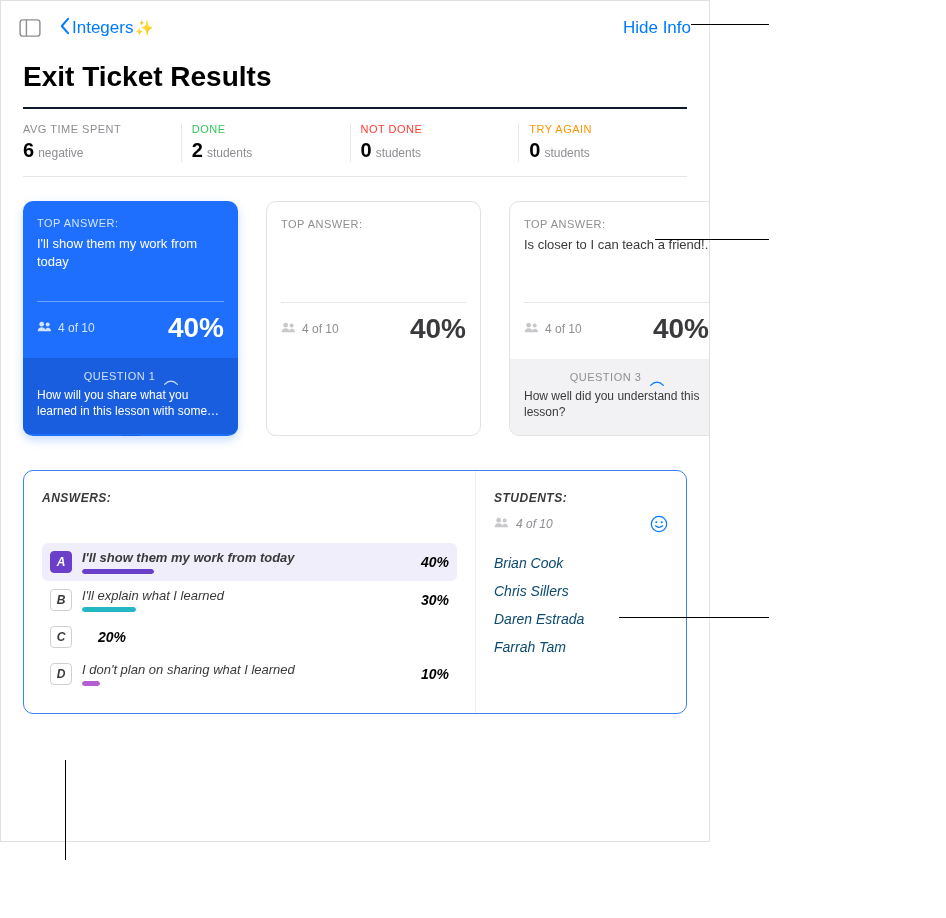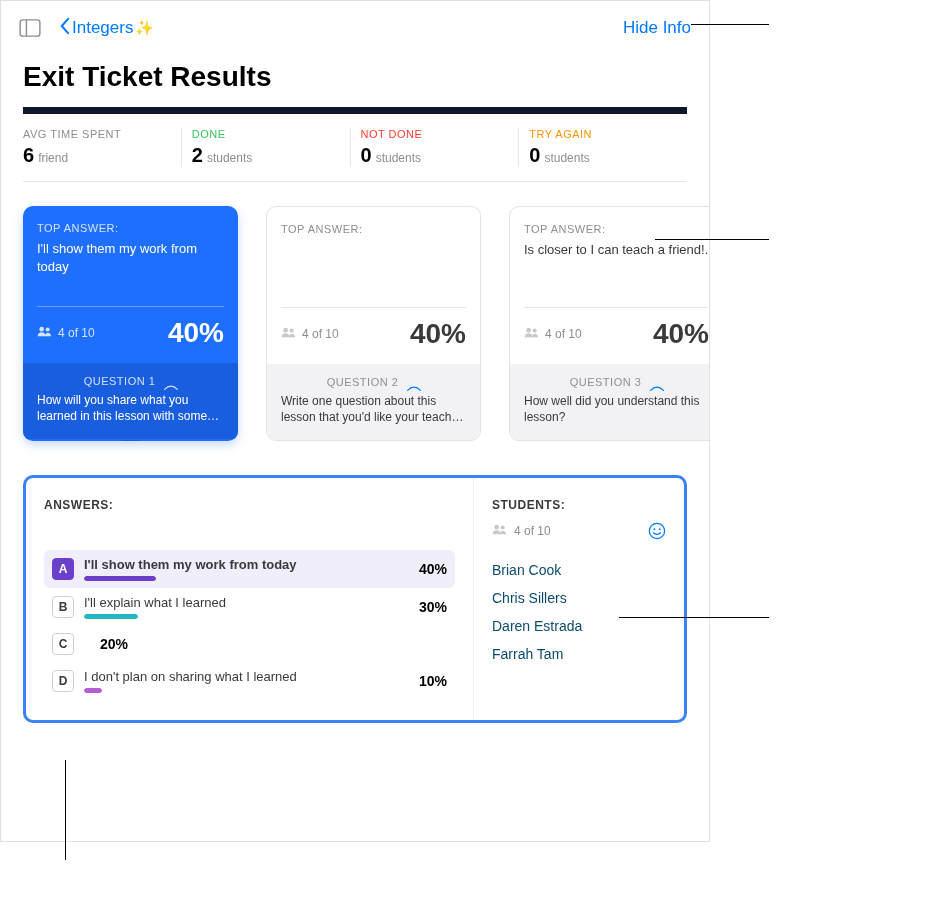--- a/index.html
+++ b/index.html
@@ -60,21 +60,21 @@
       cursor: pointer;
     }
     .page-title {
       font-size: 28px;
       font-weight: 700;
       padding: 12px 22px 8px 22px;
       color: #000;
     }
     .stats-row {
       display: flex;
-      border-top: 7px solid #0f172a;
+      border-top: 2px solid #0f172a;
       border-bottom: 1px solid #e6e6e6;
       margin: 6px 22px 0 22px;
       padding: 14px 0;
     }
     .stat {
       flex: 1;
       border-right: 1px solid #e6e6e6;
       padding: 0 10px;
     }
     .stat:first-child {
@@ -225,24 +225,25 @@
       transform: translateX(-50%);
       width: 0;
       height: 0;
       border-left: 10px solid transparent;
       border-right: 10px solid transparent;
       border-top: 10px solid #1a5ee0;
     }
 
     .detail-panel {
       margin: 18px 22px 22px 22px;
-      border: 3px solid #3b82f6;
+      border: 1px solid #3b82f6;
       border-radius: 10px;
       display: flex;
       overflow: hidden;
+      font-style: italic;
     }
     .answers-col {
       flex: 1;
       padding: 20px 18px;
       border-right: 1px solid #eeeeef;
     }
     .students-col {
       width: 210px;
       padding: 20px 18px;
     }
@@ -373,21 +374,21 @@
     <span class="hide-info">Hide Info</span>
   </div>
 
   <h1 class="page-title">Exit Ticket Results</h1>
 
   <div class="stats-row">
     <div class="stat avg-time">
       <div class="stat-label">AVG TIME SPENT</div>
       <div class="stat-value">
         <span class="stat-number">6</span>
-        <span class="stat-unit">friend</span>
+        <span class="stat-unit">negative</span>
       </div>
     </div>
     <div class="stat done">
       <div class="stat-label">DONE</div>
       <div class="stat-value">
         <span class="stat-number">2</span>
         <span class="stat-unit">students</span>
       </div>
     </div>
     <div class="stat not-done">
@@ -451,31 +452,20 @@
           <svg viewBox="0 0 24 16">
                 <circle cx="7" cy="4.5" r="3.5" fill="#c7c7cc"></circle>
                 <circle cx="16" cy="5" r="3" fill="#c7c7cc"></circle>
                 <path d="M1 15 C1 11 4 9 7 9 C10 9 13 11 13 15 Z" fill="#c7c7cc"></path>
                 <path d="M12 15 C12 12 14 10 16.5 10 C19 10 21 12 21 15 Z" fill="#c7c7cc"></path>
               </svg>
         </span>
         <span>4 of 10</span>
       </div>
       <div class="pct">40%</div>
-    </div>
-    <div class="qcard-bottom">
-      <div class="qlabel-row">
-        <span class="qlabel">QUESTION 2</span>
-        <span class="arc">
-          <svg viewBox="0 0 20 10" width="16" height="8">
-                <path d="M2 8 Q10 0 18 8" fill="none" stroke="#007aff" stroke-width="1.5" stroke-linecap="round"></path>
-              </svg>
-        </span>
-      </div>
-      <div class="qtext">Write one question about this lesson that you'd like your teach…</div>
     </div>
 
   </div>
       <div class="qcard">
     <div class="qcard-top">
       <div class="qcard-topanswer-label">TOP ANSWER:</div>
       <div class="qcard-topanswer-text">Is closer to I can teach a friend!.</div>
     </div>
     <hr class="qcard-hr">
     <div class="qcard-mid">

